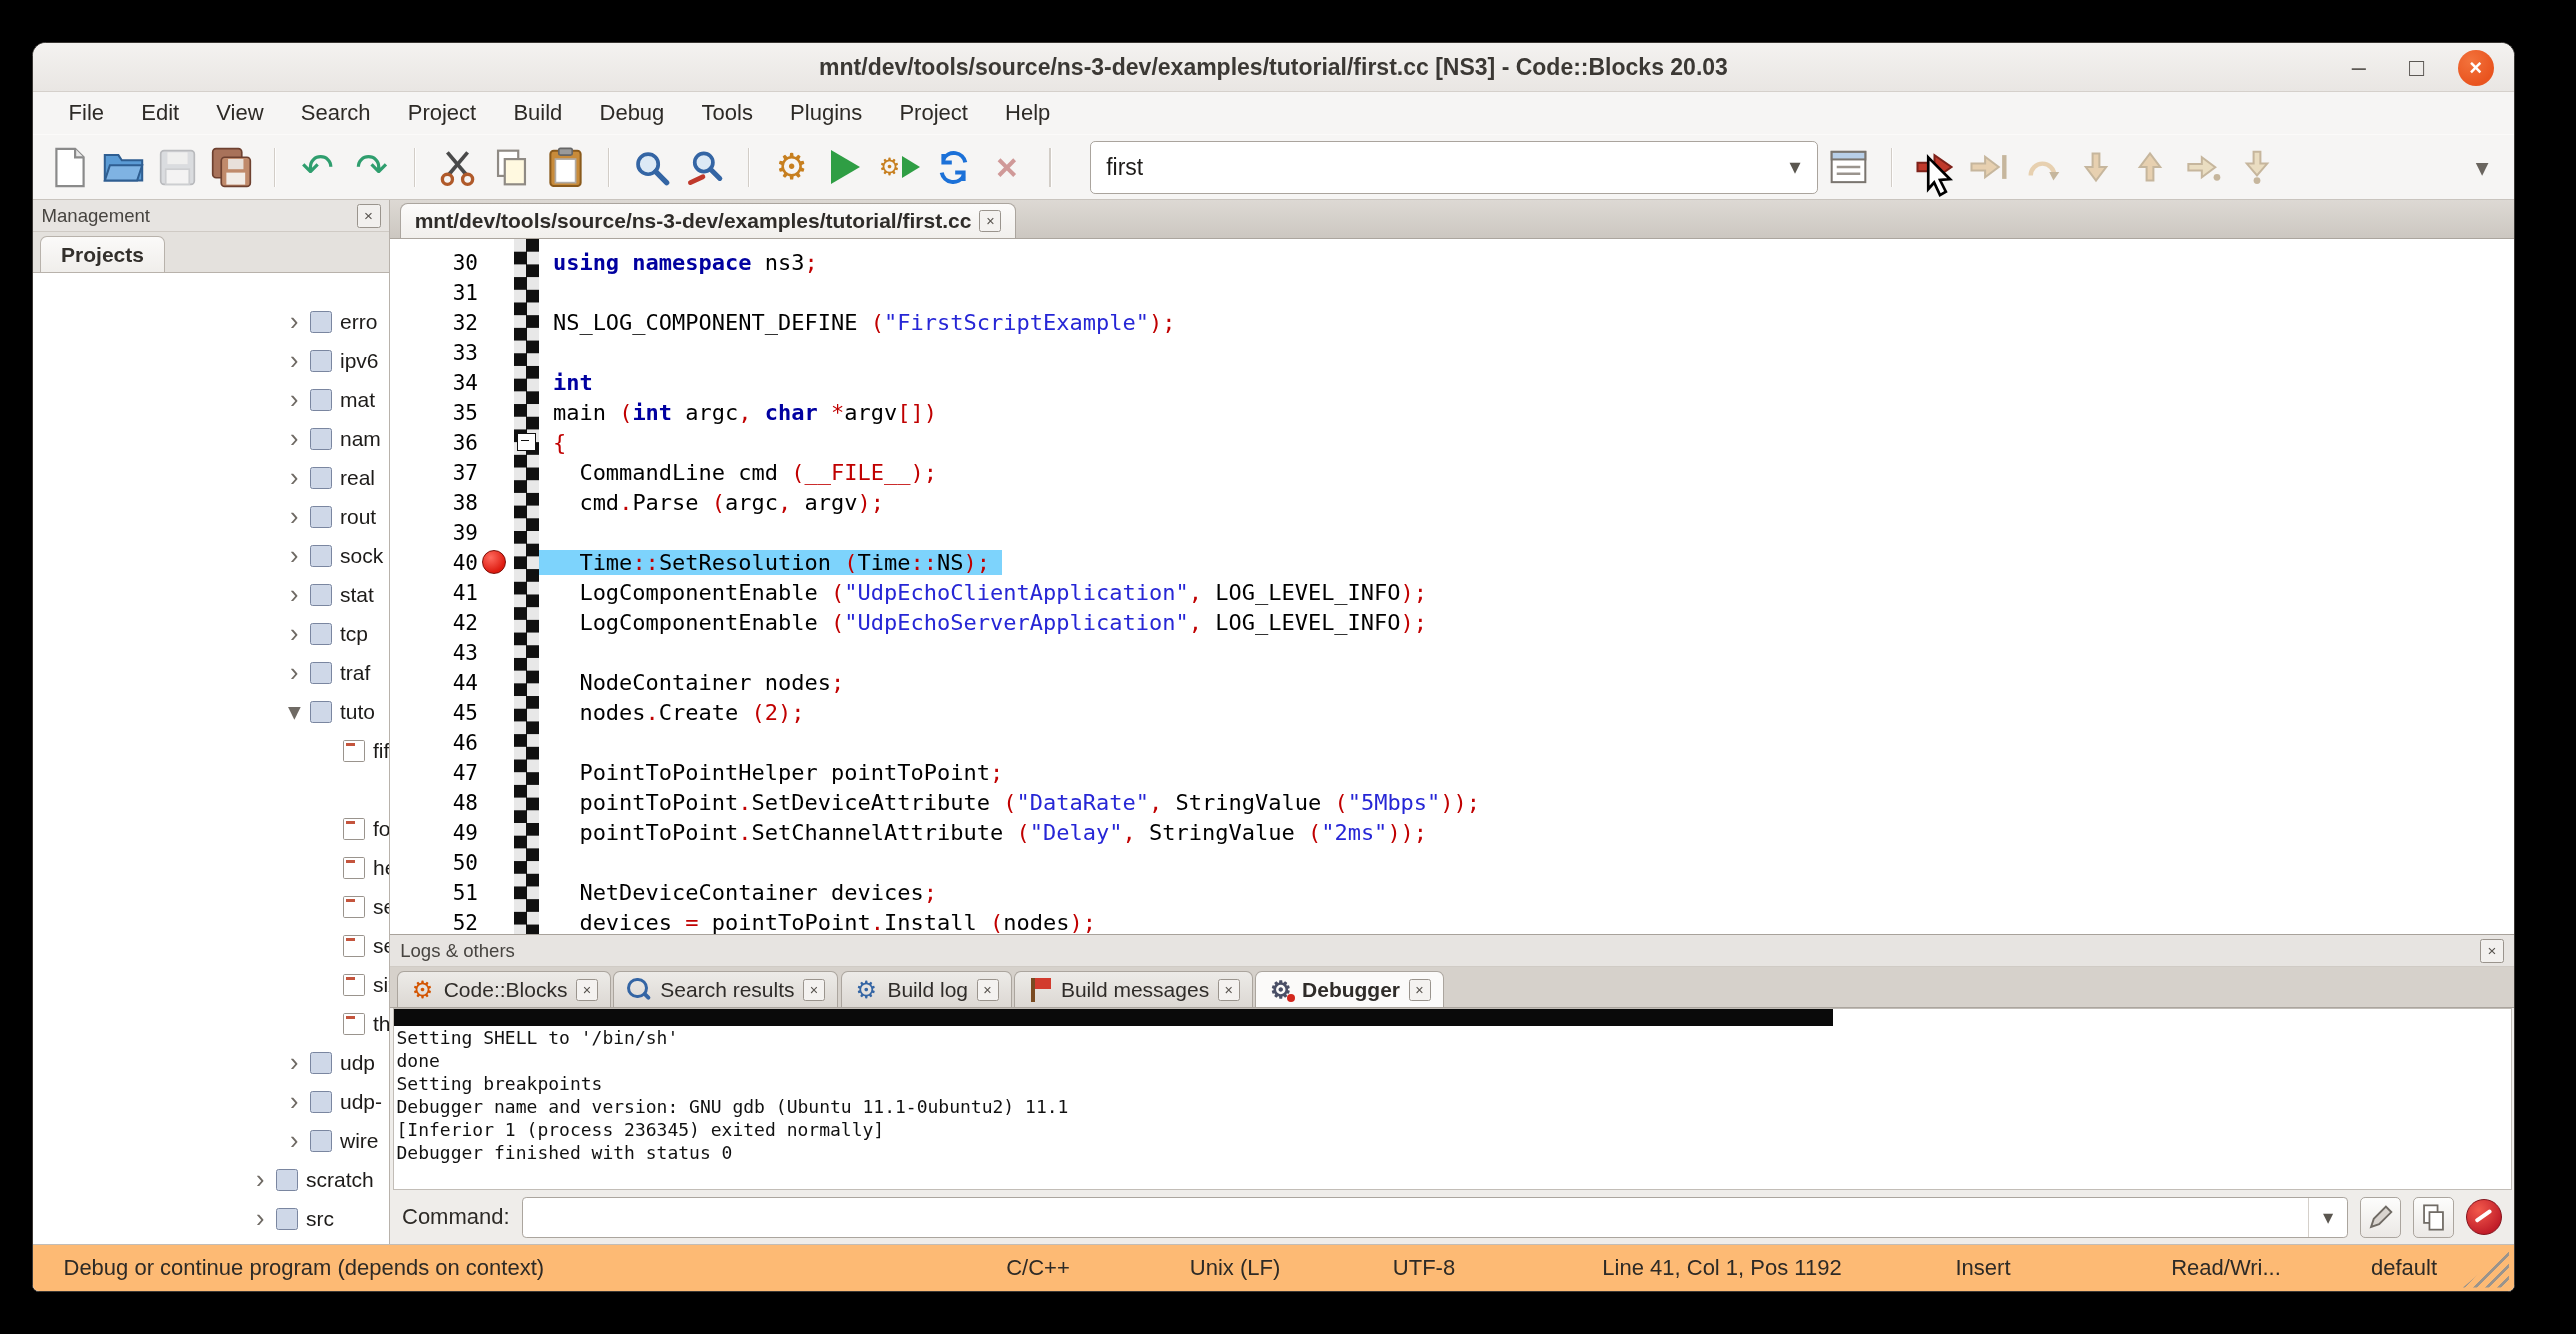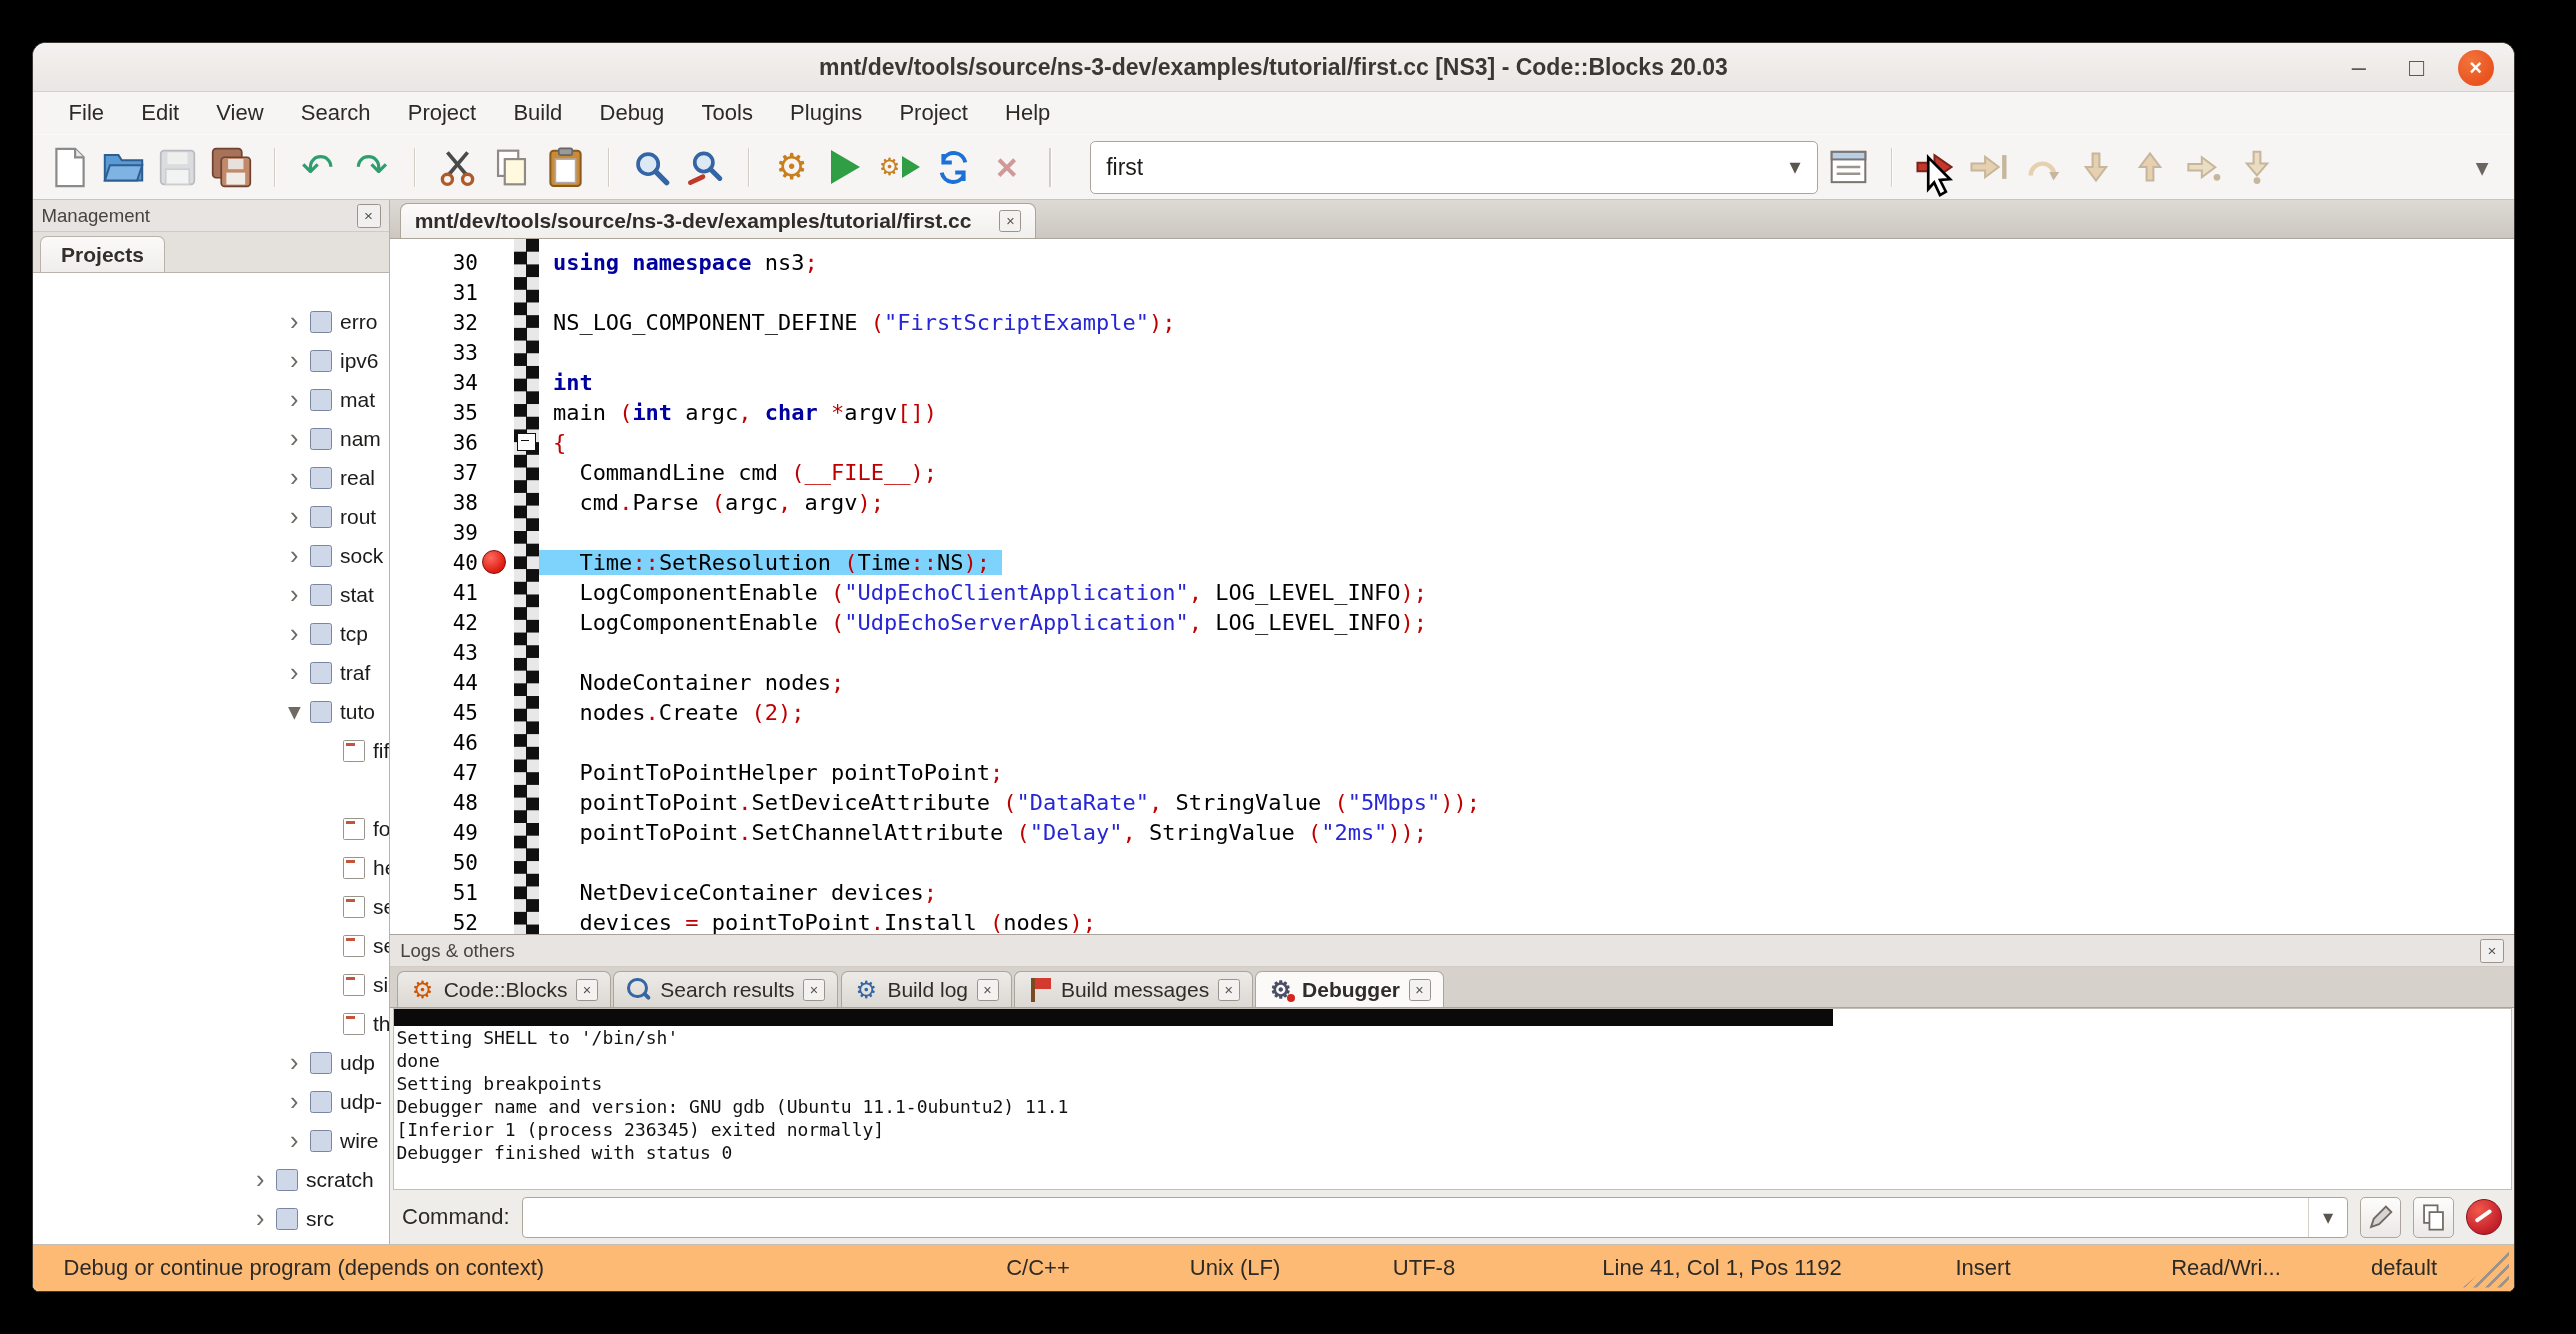--- a/index.html
+++ b/index.html
@@ -54,21 +54,21 @@
   .chev{width:30.5px;flex:0 0 auto;color:#6f6a64;font-size:25.4px;line-height:1;text-align:center}
   .titem-icon{width:22px;height:22px;flex:0 0 auto;margin-right:8.5px}
   .module-ic{background:#cfd8e8;border:1.7px solid #7a86a0;border-radius:2.5px}
   .file-ic{background:#fff;border:1.7px solid #9a948d;border-radius:1.7px;position:relative}
   .file-ic::after{content:"";position:absolute;left:2.5px;top:2.5px;width:8.5px;height:3.4px;background:#c4553d}
   
   .ed-col{flex:1;display:flex;flex-direction:column;min-width:0}
   .edtabbar{height:39px;flex:0 0 auto;background:linear-gradient(#ddd9d4,#ccc7c1);border-bottom:0.8px solid #aba59e;
             display:flex;align-items:flex-end;padding-left:10.2px}
   .edtab{height:35px;background:linear-gradient(#fcfbfa,#f1efec);border:0.8px solid #aba59e;border-bottom:none;
-         border-radius:7.6px 7.6px 0 0;display:flex;align-items:center;gap:28px;padding:0 13.5px;font-size:21px;font-weight:bold;color:#2f2c29}
+         border-radius:7.6px 7.6px 0 0;display:flex;align-items:center;gap:8px;padding:0 13.5px;font-size:21px;font-weight:bold;color:#2f2c29}
   .tclose{width:22px;height:22px;border:0.8px solid #9a948d;background:#f4f2f0;border-radius:2.5px;font-size:14.4px;color:#57534e;
           display:flex;align-items:center;justify-content:center;font-weight:normal}
   .editor{flex:1;min-height:0;background:#fff;position:relative;overflow:hidden;
           font-family:"DejaVu Sans Mono",monospace;font-size:22px;padding-top:8.5px}
   #fold-strip{position:absolute;left:124px;top:0;bottom:0;width:25.4px;z-index:0;
               background:repeating-conic-gradient(#101010 0% 25%,#e8e8e8 0% 50%) 0 0/25.4px 25.4px}
   .cl{display:flex;height:30px;align-items:center;position:relative;z-index:1}
   .ln{width:88px;flex:0 0 auto;text-align:right;font-size:21px;color:#000000}
   .bpm{width:36px;flex:0 0 auto;position:relative;height:100%}
   .bpdot{position:absolute;left:4.2px;top:2.5px;width:24px;height:24px;border-radius:50%;

